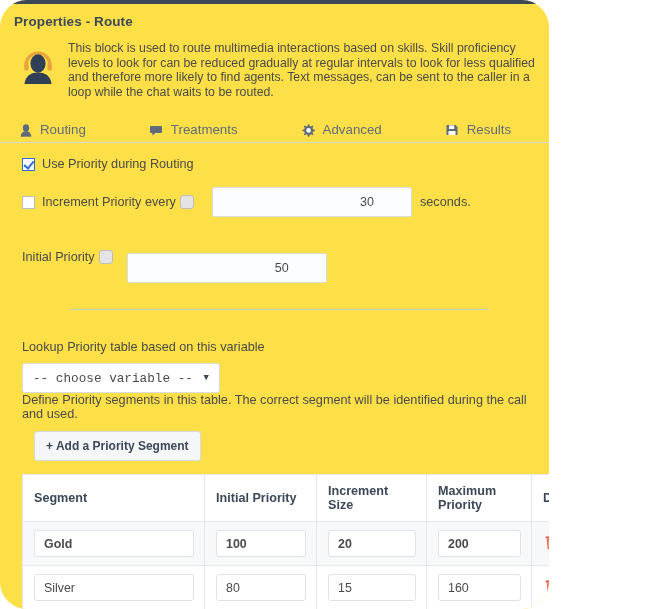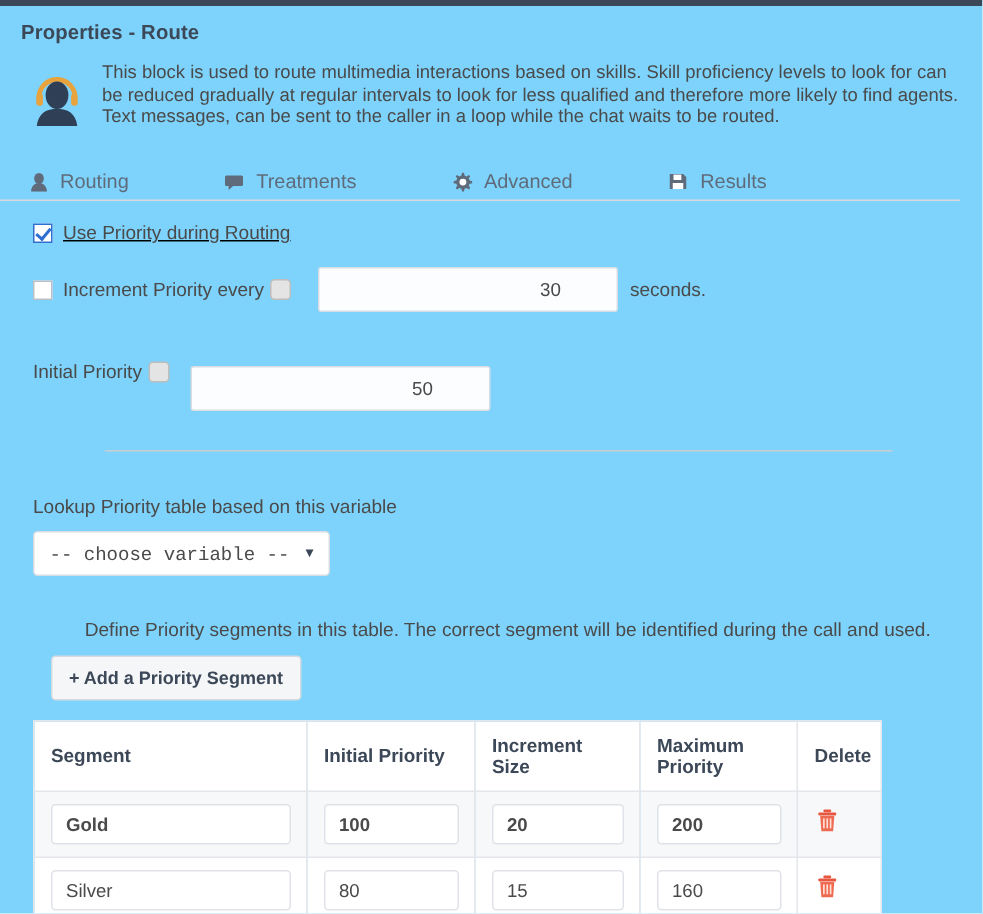--- a/index.html
+++ b/index.html
@@ -5,23 +5,24 @@
   * { box-sizing: border-box; }
   html, body {
     margin: 0; padding: 0;
     width: 655px; height: 609px;
     background: #ffffff;
     font-family: "Liberation Sans", sans-serif;
     overflow: hidden;
   }
   #app {
     position: relative;
-    width: 655px; height: 609px;
-    background: #7dd3fc;
+    width: 549px; height: 609px;
+    background: #fde047;
     overflow: hidden;
+    border-radius: 27px;
   }
 
   
   .topbar {
     height: 4px;
     background: #3c4858;
     width: 655px;
   }
 
   
@@ -312,21 +313,21 @@
           <rect x="4" y="2.4" width="5.2" height="3.6" fill="#ffffff"></rect>
           <rect x="3.5" y="8" width="7" height="4" fill="#ffffff"></rect>
         </svg>
       </span>
       <span>Results</span>
     </div>
   </div>
 
   <div class="form-area">
 
-    <div class="row" style="margin-top:14px;text-decoration:underline;">
+    <div class="row" style="margin-top:14px;">
       <span class="cb checked"></span>
       <span class="cb-label">Use Priority during Routing</span>
     </div>
 
     <div class="row" style="margin-top:16px;">
       <span class="cb unchecked"></span>
       <span class="cb-label">Increment Priority every</span>
       <span class="graybox"></span>
       <span class="num-input" style="width:200px; margin-left:18px;">30</span>
       <span class="suffix">seconds.</span>
@@ -340,21 +341,21 @@
 
     <div class="divider" style="margin:26px 60px 0 48px;"></div>
 
     <div style="margin-top:30px;" class="field-label">Lookup Priority table based on this variable</div>
 
     <div class="select" style="margin-top:9px;">
       <span>-- choose variable --</span>
       <span class="caret">▼</span>
     </div>
 
-    <div class="field-label" style="margin-top:29px;text-align:center;">Define Priority segments in this table. The correct segment will be identified during the call and used.</div>
+    <div class="field-label" style="">Define Priority segments in this table. The correct segment will be identified during the call and used.</div>
 
     <div style="margin-top:10px;padding-left:12px;">
       <span class="add-btn">+ Add a Priority Segment</span>
     </div>
 
     <table class="prio" style="margin-top:13px;">
       <thead>
         <tr>
           <th style="width:182px;">Segment</th>
           <th style="width:112px;">Initial Priority</th>

